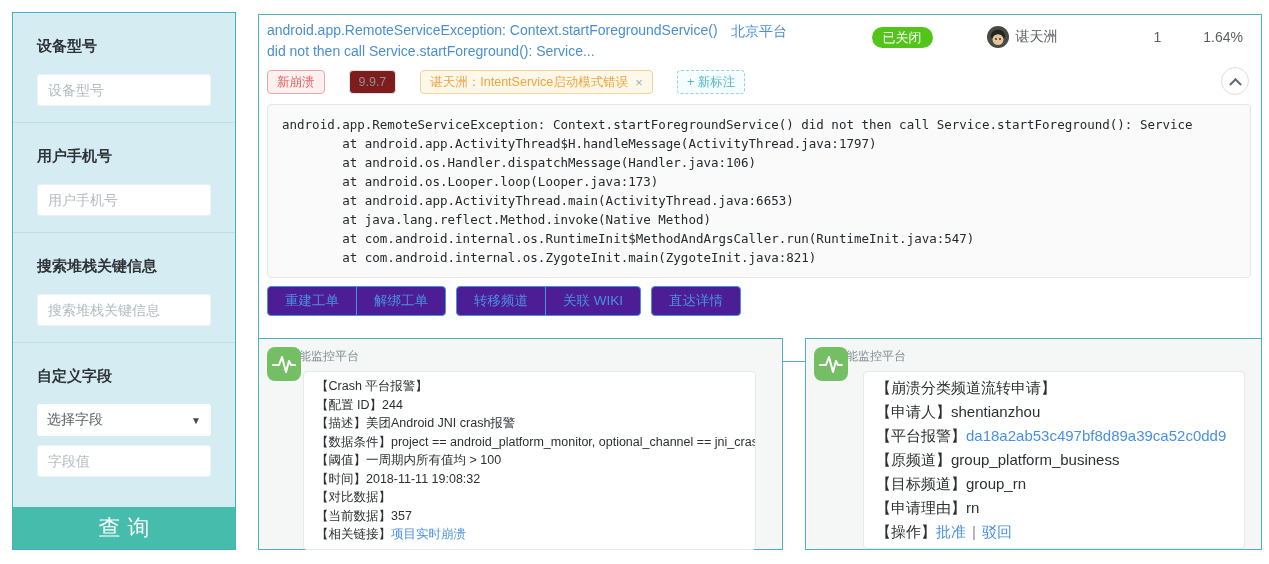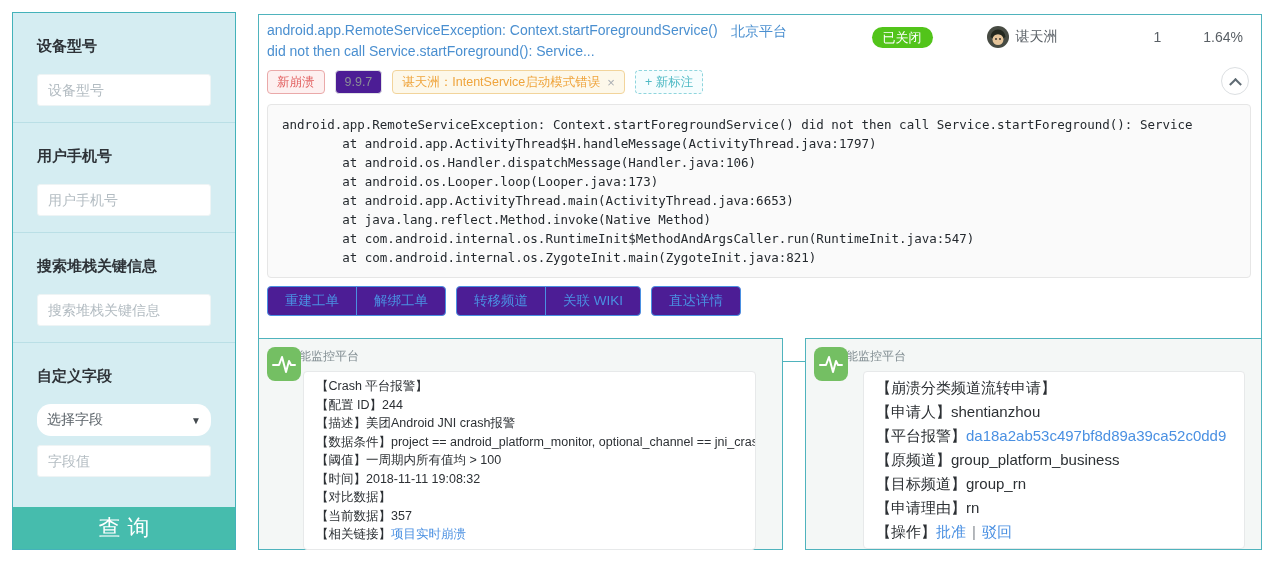--- a/index.html
+++ b/index.html
@@ -8,21 +8,21 @@
 
   
   .sidebar { position:absolute; left:12px; top:12px; width:224px; height:538px;
     background:#d5edf2; border:1px solid #43b2ba; }
   .side-section { padding:24px 24px 16px; border-bottom:1px solid #badfe6; }
   .side-section.last { border-bottom:none; }
   .side-label { font-size:15px; font-weight:bold; color:#2e3338; margin-bottom:18px; }
   .side-input { display:block; width:100%; height:32px; border:1px solid #eef4f5;
     border-radius:3px; background:#fff; padding:0 10px; font-size:14px; color:#333; outline:none; }
   .side-input::placeholder { color:#b3bcc2; }
-  .side-select { height:32px; background:#fff; border-radius:14px; display:flex;
+  .side-select { height:32px; background:#fff; border-radius:3px; display:flex;
     align-items:center; justify-content:space-between; padding:0 10px; margin-bottom:9px;
     font-size:14px; color:#5a6268; cursor:pointer; }
   .select-caret { font-size:10px; color:#43494e; }
   .query-btn { position:absolute; left:0; right:0; bottom:0; height:42px; background:#46bcad;
     color:#fff; font-size:22px; letter-spacing:7px; padding-left:7px; display:flex;
     align-items:center; justify-content:center; cursor:pointer; }
 
   
   .main-panel { position:absolute; left:258px; top:14px; width:1004px; height:348px;
     background:#fff; border:1px solid #4fb3bd; padding:5px 10px 0 8px; }
@@ -38,23 +38,23 @@
   .count { margin-left:96px; font-size:14px; color:#5a6066; }
   .percent { margin-left:42px; margin-right:8px; font-size:14px; color:#5a6066; }
   .collapse-btn { position:absolute; top:52px; right:12px; width:28px; height:28px;
     border:1px solid #dcdfe2; border-radius:50%; background:#fff; display:flex;
     align-items:center; justify-content:center; cursor:pointer; }
   .chev { width:9px; height:9px; border-top:2px solid #5f6b73; border-left:2px solid #5f6b73;
     transform:rotate(45deg) translate(2px,2px); }
 
   .tags-row { display:flex; align-items:center; margin-top:8px; }
   .tag { height:24px; display:inline-flex; align-items:center; padding:0 9px;
-    border-radius:4px; font-size:12.5px; margin-right:10px; border:1px solid transparent; }
+    border-radius:4px; font-size:12.5px; margin-right:24px; border:1px solid transparent; }
   .tag-red    { color:#e25f5f; background:#fdf0f0; border-color:#eaa9a9; }
-  .tag-gray   { color:#8b9096; background:#4c1d95; border-color:#e0e2e5; }
+  .tag-gray   { color:#8b9096; background:#7f1d1d; border-color:#e0e2e5; }
   .tag-orange { color:#efa43c; background:#fdf8ea; border-color:#f2d49b; }
   .tag-close  { color:#a8adb2; margin-left:7px; font-size:13px; cursor:pointer; }
   .tag-add    { color:#4db9c4; background:#f6fdfe; border:1px dashed #8fd5dd; cursor:pointer; }
 
   .stack-box { margin-top:10px; background:#fafafa; border:1px solid #e6e6e6;
     border-radius:4px; padding:10px 14px; overflow:hidden; }
   .stack-box pre { font-family:"DejaVu Sans Mono", monospace; font-size:12.5px;
     line-height:19px; color:#24292e; white-space:pre; }
 
   .actions-row { display:flex; margin-top:8px; }

